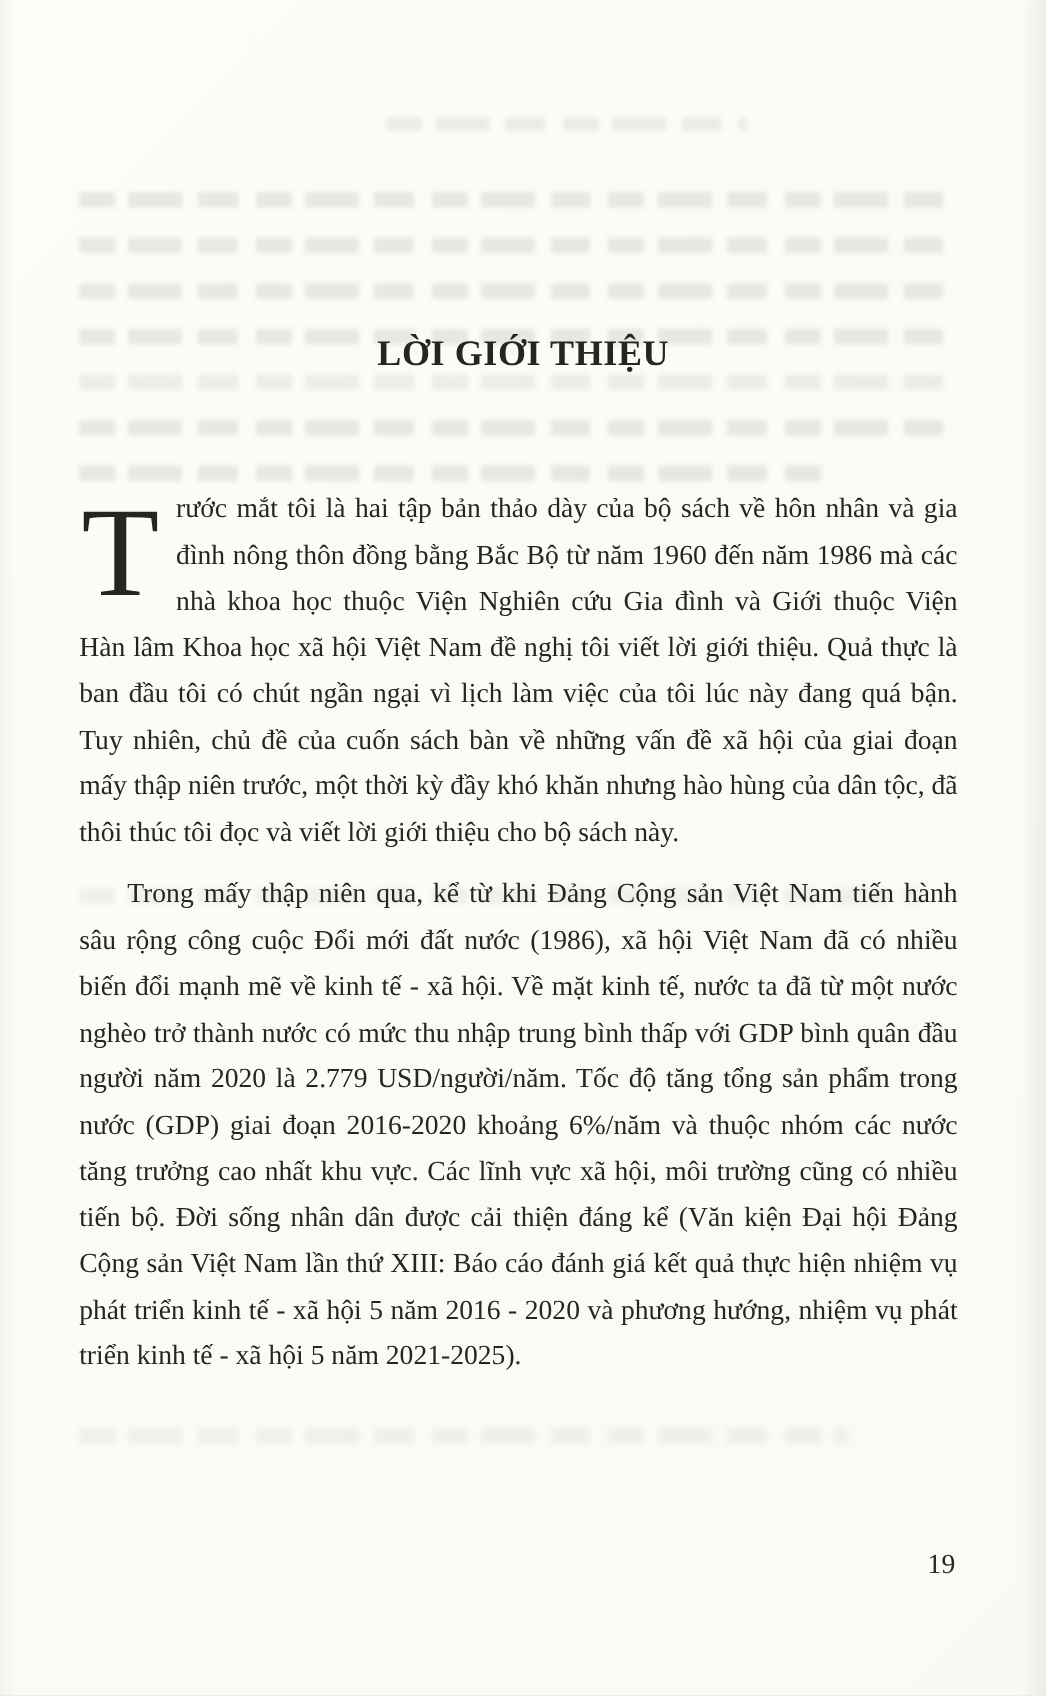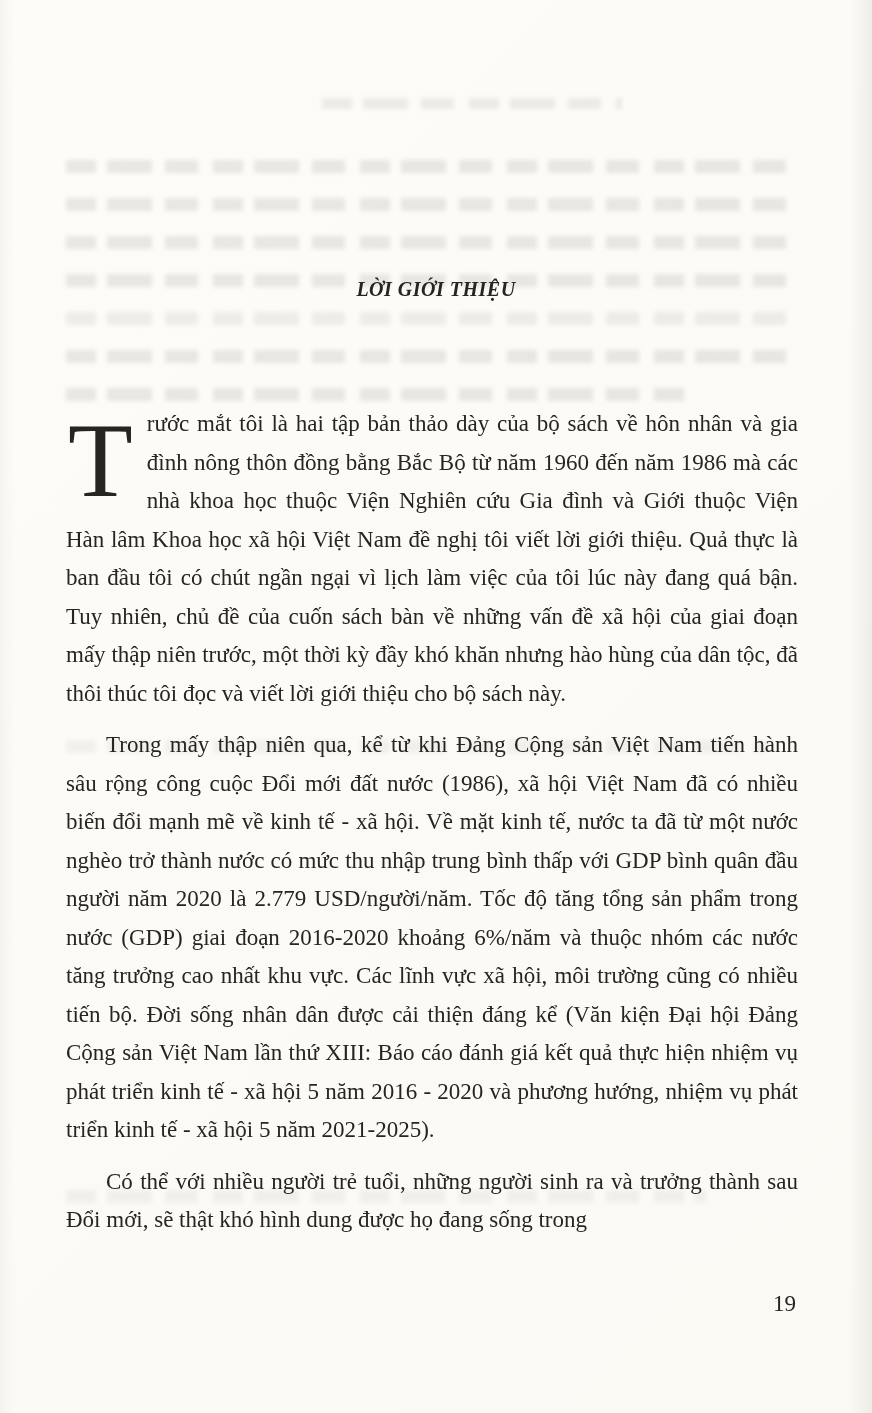--- a/index.html
+++ b/index.html
@@ -65,25 +65,24 @@
     .g9 { top: 1190px; left: 66px; width: 640px; opacity: 0.22; }
 
     
     .title {
       position: absolute;
       top: 278px;
       left: 0;
       width: 100%;
       margin: 0;
       text-align: center;
-      font-size: 20px;
+      font-size: 30px;
       font-weight: bold;
       letter-spacing: 0.5px;
       z-index: 2;
-      font-style: italic;
     }
     .body-text {
       position: absolute;
       top: 405px;
       left: 66px;
       width: 732px;
       font-size: 23px;
       line-height: 38.5px;
       text-align: justify;
       z-index: 2;
@@ -127,18 +126,17 @@
   <div class="ghost g8"></div>
   <div class="ghost g9"></div>
 
   <h1 class="title">LỜI GIỚI THIỆU</h1>
 
   <div class="body-text">
     <p class="para-first">
       <span class="dropcap">T</span><span>rước mắt tôi là hai tập bản thảo dày của bộ sách về hôn nhân và gia đình nông thôn đồng bằng Bắc Bộ từ năm 1960 đến năm 1986 mà các nhà khoa học thuộc Viện Nghiên cứu Gia đình và Giới thuộc Viện Hàn lâm Khoa học xã hội Việt Nam đề nghị tôi viết lời giới thiệu. Quả thực là ban đầu tôi có chút ngần ngại vì lịch làm việc của tôi lúc này đang quá bận. Tuy nhiên, chủ đề của cuốn sách bàn về những vấn đề xã hội của giai đoạn mấy thập niên trước, một thời kỳ đầy khó khăn nhưng hào hùng của dân tộc, đã thôi thúc tôi đọc và viết lời giới thiệu cho bộ sách này.</span>
     </p>
     <p class="para-indent">Trong mấy thập niên qua, kể từ khi Đảng Cộng sản Việt Nam tiến hành sâu rộng công cuộc Đổi mới đất nước (1986), xã hội Việt Nam đã có nhiều biến đổi mạnh mẽ về kinh tế - xã hội. Về mặt kinh tế, nước ta đã từ một nước nghèo trở thành nước có mức thu nhập trung bình thấp với GDP bình quân đầu người năm 2020 là 2.779 USD/người/năm. Tốc độ tăng tổng sản phẩm trong nước (GDP) giai đoạn 2016-2020 khoảng 6%/năm và thuộc nhóm các nước tăng trưởng cao nhất khu vực. Các lĩnh vực xã hội, môi trường cũng có nhiều tiến bộ. Đời sống nhân dân được cải thiện đáng kể (Văn kiện Đại hội Đảng Cộng sản Việt Nam lần thứ XIII: Báo cáo đánh giá kết quả thực hiện nhiệm vụ phát triển kinh tế - xã hội 5 năm 2016 - 2020 và phương hướng, nhiệm vụ phát triển kinh tế - xã hội 5 năm 2021-2025).</p>
-    <p class="para-indent">Có thể với nhiều người trẻ tuổi, những người sinh ra và trưởng thành sau Đổi mới, sẽ thật khó hình dung được họ đang sống trong</p>
   </div>
 
   <div class="page-number">19</div>
 
 </div>
 
 </body></html>

